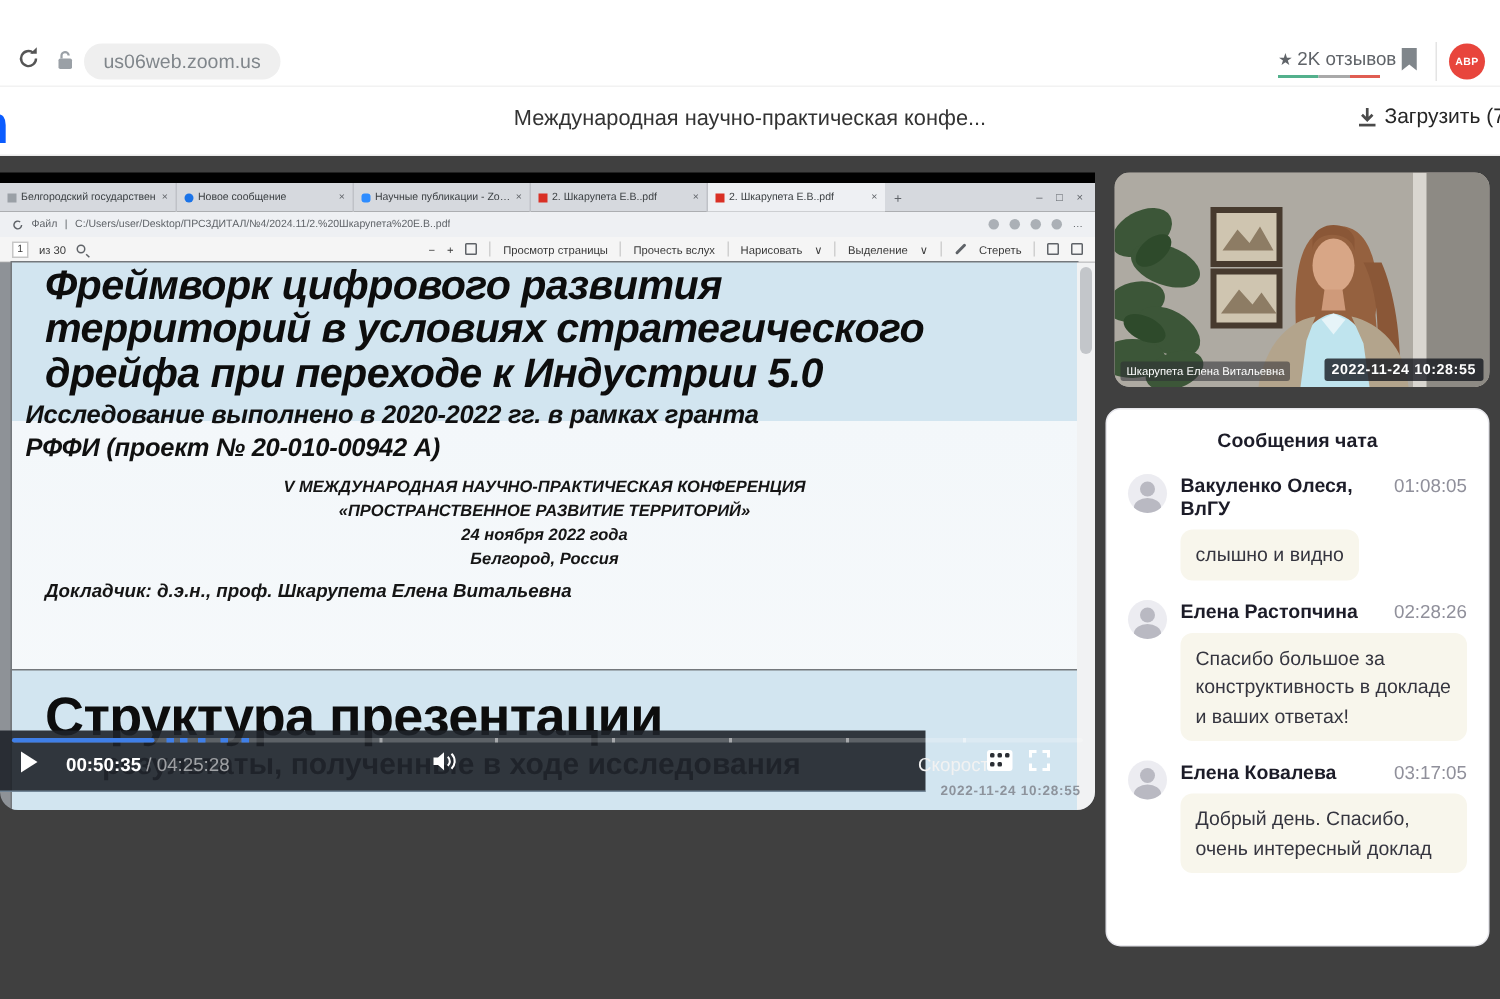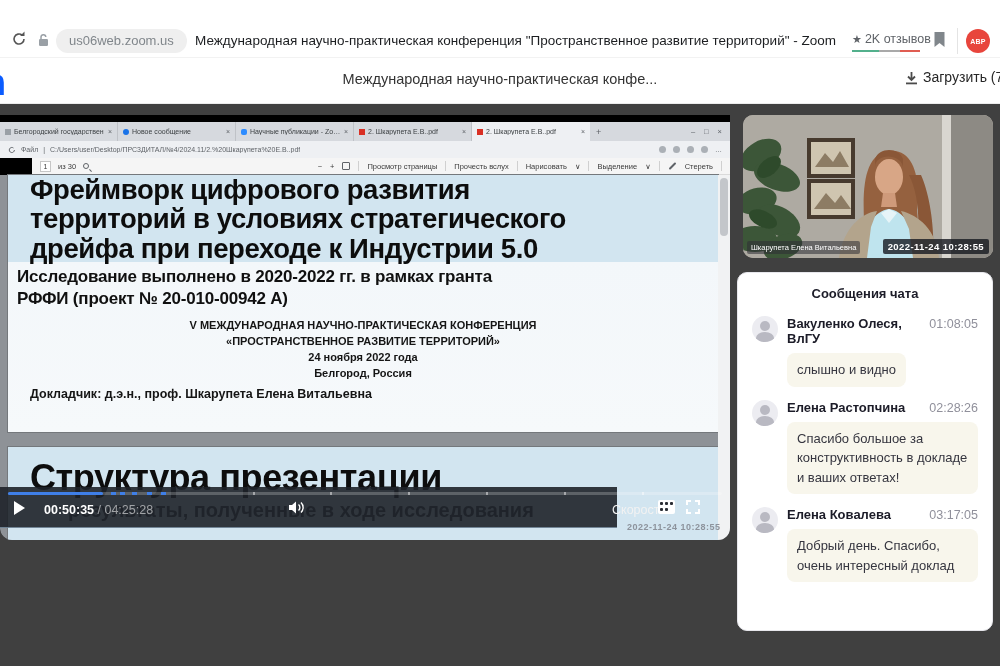--- a/index.html
+++ b/index.html
@@ -39,32 +39,32 @@
   .fav.gray { background:#9aa0a6; }
   .fav.bluec { background:#1a73e8; border-radius:50%; }
   .fav.zoomb { background:#2d8cff; border-radius:2px; }
   .fav.pdf { background:#d93025; }
   .newtab { display:flex; align-items:center; padding:0 6px; color:#5f6368; font-size:9px; }
   .winctl { margin-left:auto; display:flex; align-items:center; gap:9px; padding:0 8px; color:#5f6368; font-size:7.5px; }
   .ss-addr { position:absolute; left:0; top:26px; width:730px; height:17px; background:#eef0f3; display:flex; align-items:center; gap:5px; padding:0 8px; font-size:7px; color:#5f6368; white-space:nowrap; }
   .ss-addr .path { overflow:hidden; text-overflow:ellipsis; max-width:420px; }
   .addr-right { margin-left:auto; display:flex; gap:7px; align-items:center; }
   .dot-ic { width:7px; height:7px; border-radius:50%; background:#9aa0a6; opacity:.8; }
-  .ss-pdfbar { position:absolute; left:0; top:43px; width:730px; height:17px; background:#f5f5f5; border-bottom:1px solid #dadada; display:flex; align-items:center; font-size:7.5px; color:#3a3a3a; padding:0 8px; gap:7px; white-space:nowrap;margin-left:32px; }
+  .ss-pdfbar { position:absolute; left:0; top:43px; width:730px; height:17px; background:#f5f5f5; border-bottom:1px solid #dadada; display:flex; align-items:center; font-size:7.5px; color:#3a3a3a; padding:0 8px; gap:7px; white-space:nowrap; }
   .pagebox { width:11px; height:11px; background:#fff; border:1px solid #c6c6c6; text-align:center; line-height:10px; font-size:7px; }
   .micro-search { width:6px; height:6px; border:1px solid #5f6368; border-radius:50%; position:relative; }
   .micro-search::after { content:""; position:absolute; width:3px; height:1px; background:#5f6368; transform:rotate(45deg); left:5px; top:6px; }
   .pdf-right { margin-left:auto; display:flex; align-items:center; gap:8px; }
   .pdf-sep { width:1px; height:10px; background:#d0d0d0; }
   .micro-ic { width:8px; height:8px; border:1px solid #5f6368; border-radius:1px; }
   .micro-pen { width:9px; height:2px; background:#5f6368; transform:rotate(-45deg); border-radius:1px; }
 
   .ss-content { position:absolute; left:0; top:60px; width:730px; height:365px; background:#8e9297; }
   .pdf-page { position:absolute; left:8px; width:710px; background:#f6f9fb; box-shadow:0 0 0 1px #74787c; }
-  #page1 { top:0; height:257px; background:linear-gradient(180deg,#d2e5f0 0%, #d2e5f0 34%, #f3f7fa 34%, #f6f9fb 100%); }
+  #page1 { top:0; height:311px; background:linear-gradient(180deg,#d2e5f0 0%, #d2e5f0 34%, #f3f7fa 34%, #f6f9fb 100%);font-style:italic; }
   #page2 { top:272px; height:93px; background:#d2e5f0; }
   .sl-title { position:absolute; left:22px; top:0px; font-size:27.5px; line-height:1.07; font-weight:bold; color:#0d0d0d; white-space:pre-line; letter-spacing:-0.4px; }
   .sl-grant { position:absolute; left:9px; top:91px; font-size:17px; line-height:1.27; font-weight:bold; color:#101010; white-space:pre-line; letter-spacing:-0.2px; }
   .sl-conf { position:absolute; left:0; right:0; top:143px; text-align:center; font-size:11px; line-height:1.45; font-weight:bold; color:#151515; white-space:pre-line; }
   .sl-speaker { position:absolute; left:22px; top:212px; font-size:12.5px; font-weight:bold; color:#151515; }
   .sl2-title { position:absolute; left:22px; top:10px; font-size:36px; font-weight:bold; color:#0d0d0d; letter-spacing:-0.4px; }
   .sl2-line { position:absolute; left:60px; top:52px; font-size:20px; font-weight:bold; color:#2b3036; }
   .pdf-scroll { position:absolute; right:0; top:0; width:12px; height:365px; background:#f1f2f3; }
   .pdf-thumb { position:absolute; right:2px; top:3px; width:8px; height:58px; background:#c3c6ca; border-radius:4px; }
 
@@ -116,21 +116,20 @@
   <div id="topbar">
     <svg class="abs" style="left:10px;top:30px" width="18" height="18" viewBox="0 0 18 18">
       <path d="M14 9a5 5 0 1 1-1.8-3.8" fill="none" stroke="#555" stroke-width="1.6"></path>
       <path d="M14.5 1.5v4.4h-4.4z" fill="#555"></path>
     </svg>
     <svg class="abs" style="left:37px;top:33px" width="13" height="15" viewBox="0 0 13 15">
       <rect x="2" y="6" width="9" height="7" rx="1.2" fill="#9aa0a6"></rect>
       <path d="M4 6V4.2A2.4 2.4 0 0 1 8.8 4" fill="none" stroke="#9aa0a6" stroke-width="1.5"></path>
     </svg>
     <div class="url-pill">us06web.zoom.us</div>
-    <div class="page-title">Международная научно-практическая конференция "Пространственное развитие территорий" - Zoom</div>
     <div class="reviews"><span class="star">★</span><span>2K отзывов</span></div>
     <div class="rev-underline">
         <span></span>
         <span></span>
         <span></span>
       </div>
     <svg class="abs" style="left:933px;top:31px" width="13" height="17" viewBox="0 0 13 17">
       <path d="M1.5 1h10v15l-5-4-5 4z" fill="#80868b"></path>
     </svg>
     <div class="vdiv"></div>

